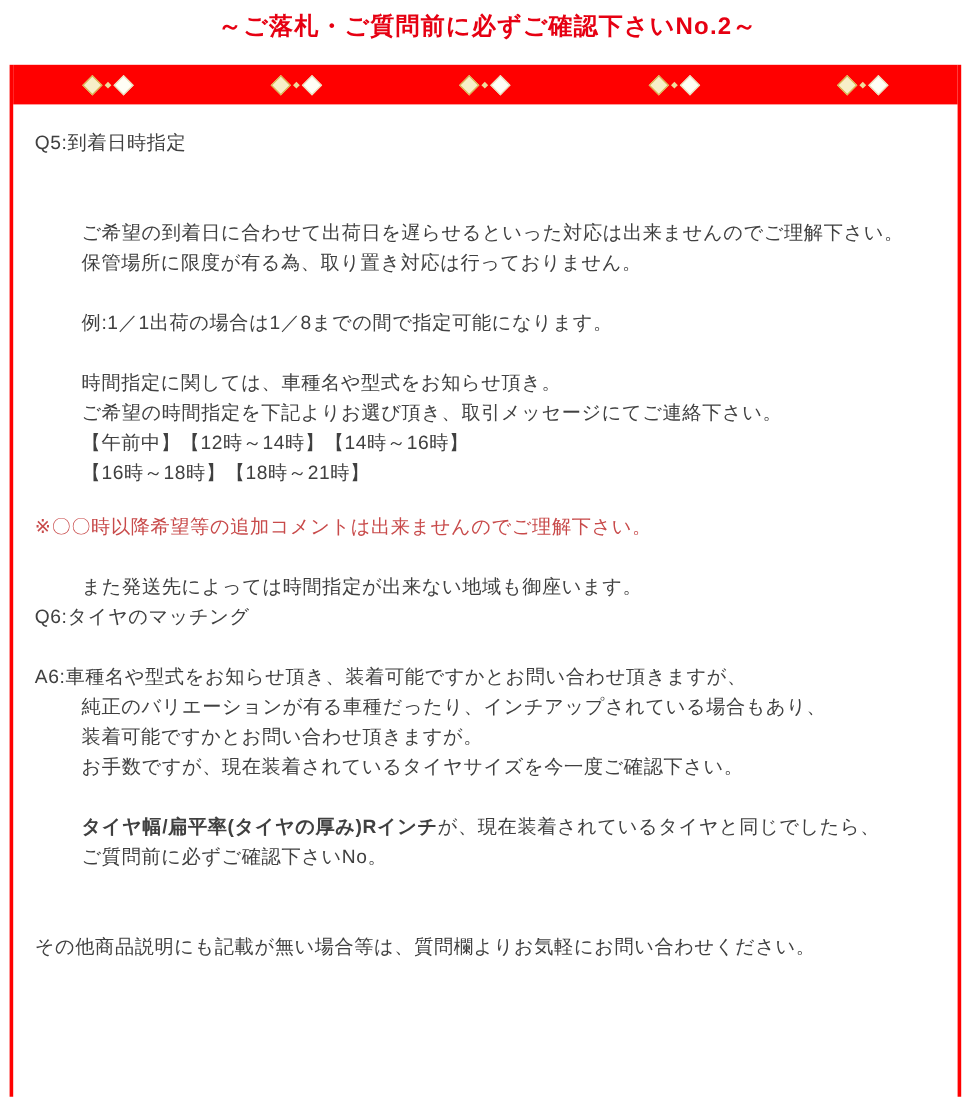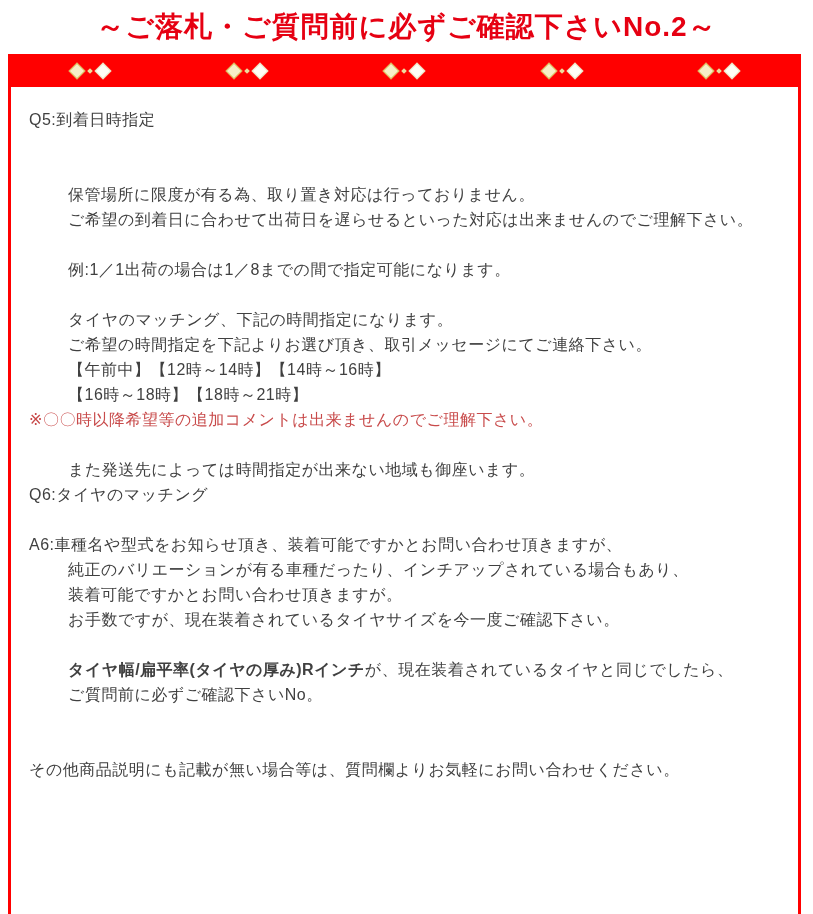--- a/index.html
+++ b/index.html
@@ -10,21 +10,21 @@
   }
   *{box-sizing:border-box;}
   html,body{margin:0;padding:0;}
   body{
     width:813px;height:914px;background:#ffffff;
     font-family:"Liberation Sans","DejaVu Sans",sans-serif;
     overflow:hidden;
   }
   .title{
     height:54px;padding-top:8px;text-align:center;
-    font-size:28px;font-weight:bold;color:var(--title-red);
+    font-size:20px;font-weight:bold;color:var(--title-red);
     letter-spacing:1px;
   }
   .box{
     margin-left:8px;width:793px;
     border-left:3px solid var(--bar-red);
     border-right:3px solid var(--bar-red);
     background:#ffffff;
   }
   .bar{
     height:33px;background:var(--bar-red);
@@ -36,21 +36,21 @@
   .d-gold{background:#f7efc8;border:1px solid #d8b44e;}
   .d-white{background:#fffef6;border:1px solid #e8dfba;}
   .dot{width:4px;height:4px;transform:rotate(45deg);background:#eedc9e;display:inline-block;}
   .content{
     height:843px;padding:20px 8px 0 18px;
     font-size:16px;line-height:25px;letter-spacing:0.5px;
     color:var(--text);
   }
   .line{min-height:25px;white-space:pre;}
   .indent{padding-left:39px;}
-  .warning{color:var(--warning-red);}
+  .warning{color:var(--warning-red);margin-top:20px;}
   .b{font-weight:bold;}
 </style>
 </head>
 <body>
 
 <div class="page">
   <div class="title">～ご落札・ご質問前に必ずご確認下さいNo.2～</div>
   <div class="box">
     <div class="bar bar-top" id="bar-top">
         <span class="cluster">
@@ -76,26 +76,26 @@
         <span class="cluster">
           <i class="d d-gold"></i>
           <i class="dot"></i>
           <i class="d d-white"></i>
         </span>
       </div>
     <div class="content" id="content">
         <div class="line"><span class="">Q5:到着日時指定</span></div>
         <div class="line"></div>
         <div class="line"></div>
+        <div class="line indent"><span class="">ご希望の到着日に合わせて出荷日を遅らせるといった対応は出来ませんのでご理解下さい。</span></div>
         <div class="line indent"><span class="">保管場所に限度が有る為、取り置き対応は行っておりません。</span></div>
-        <div class="line indent"><span class="">ご希望の到着日に合わせて出荷日を遅らせるといった対応は出来ませんのでご理解下さい。</span></div>
         <div class="line"></div>
         <div class="line indent"><span class="">例:1／1出荷の場合は1／8までの間で指定可能になります。</span></div>
         <div class="line"></div>
-        <div class="line indent"><span class="">タイヤのマッチング、下記の時間指定になります。</span></div>
+        <div class="line indent"><span class="">時間指定に関しては、車種名や型式をお知らせ頂き。</span></div>
         <div class="line indent"><span class="">ご希望の時間指定を下記よりお選び頂き、取引メッセージにてご連絡下さい。</span></div>
         <div class="line indent"><span class="">【午前中】【12時～14時】【14時～16時】</span></div>
         <div class="line indent"><span class="">【16時～18時】【18時～21時】</span></div>
         <div class="line warning"><span class="">※〇〇時以降希望等の追加コメントは出来ませんのでご理解下さい。</span></div>
         <div class="line"></div>
         <div class="line indent"><span class="">また発送先によっては時間指定が出来ない地域も御座います。</span></div>
         <div class="line"><span class="">Q6:タイヤのマッチング</span></div>
         <div class="line"></div>
         <div class="line"><span class="">A6:車種名や型式をお知らせ頂き、装着可能ですかとお問い合わせ頂きますが、</span></div>
         <div class="line indent"><span class="">純正のバリエーションが有る車種だったり、インチアップされている場合もあり、</span></div>

